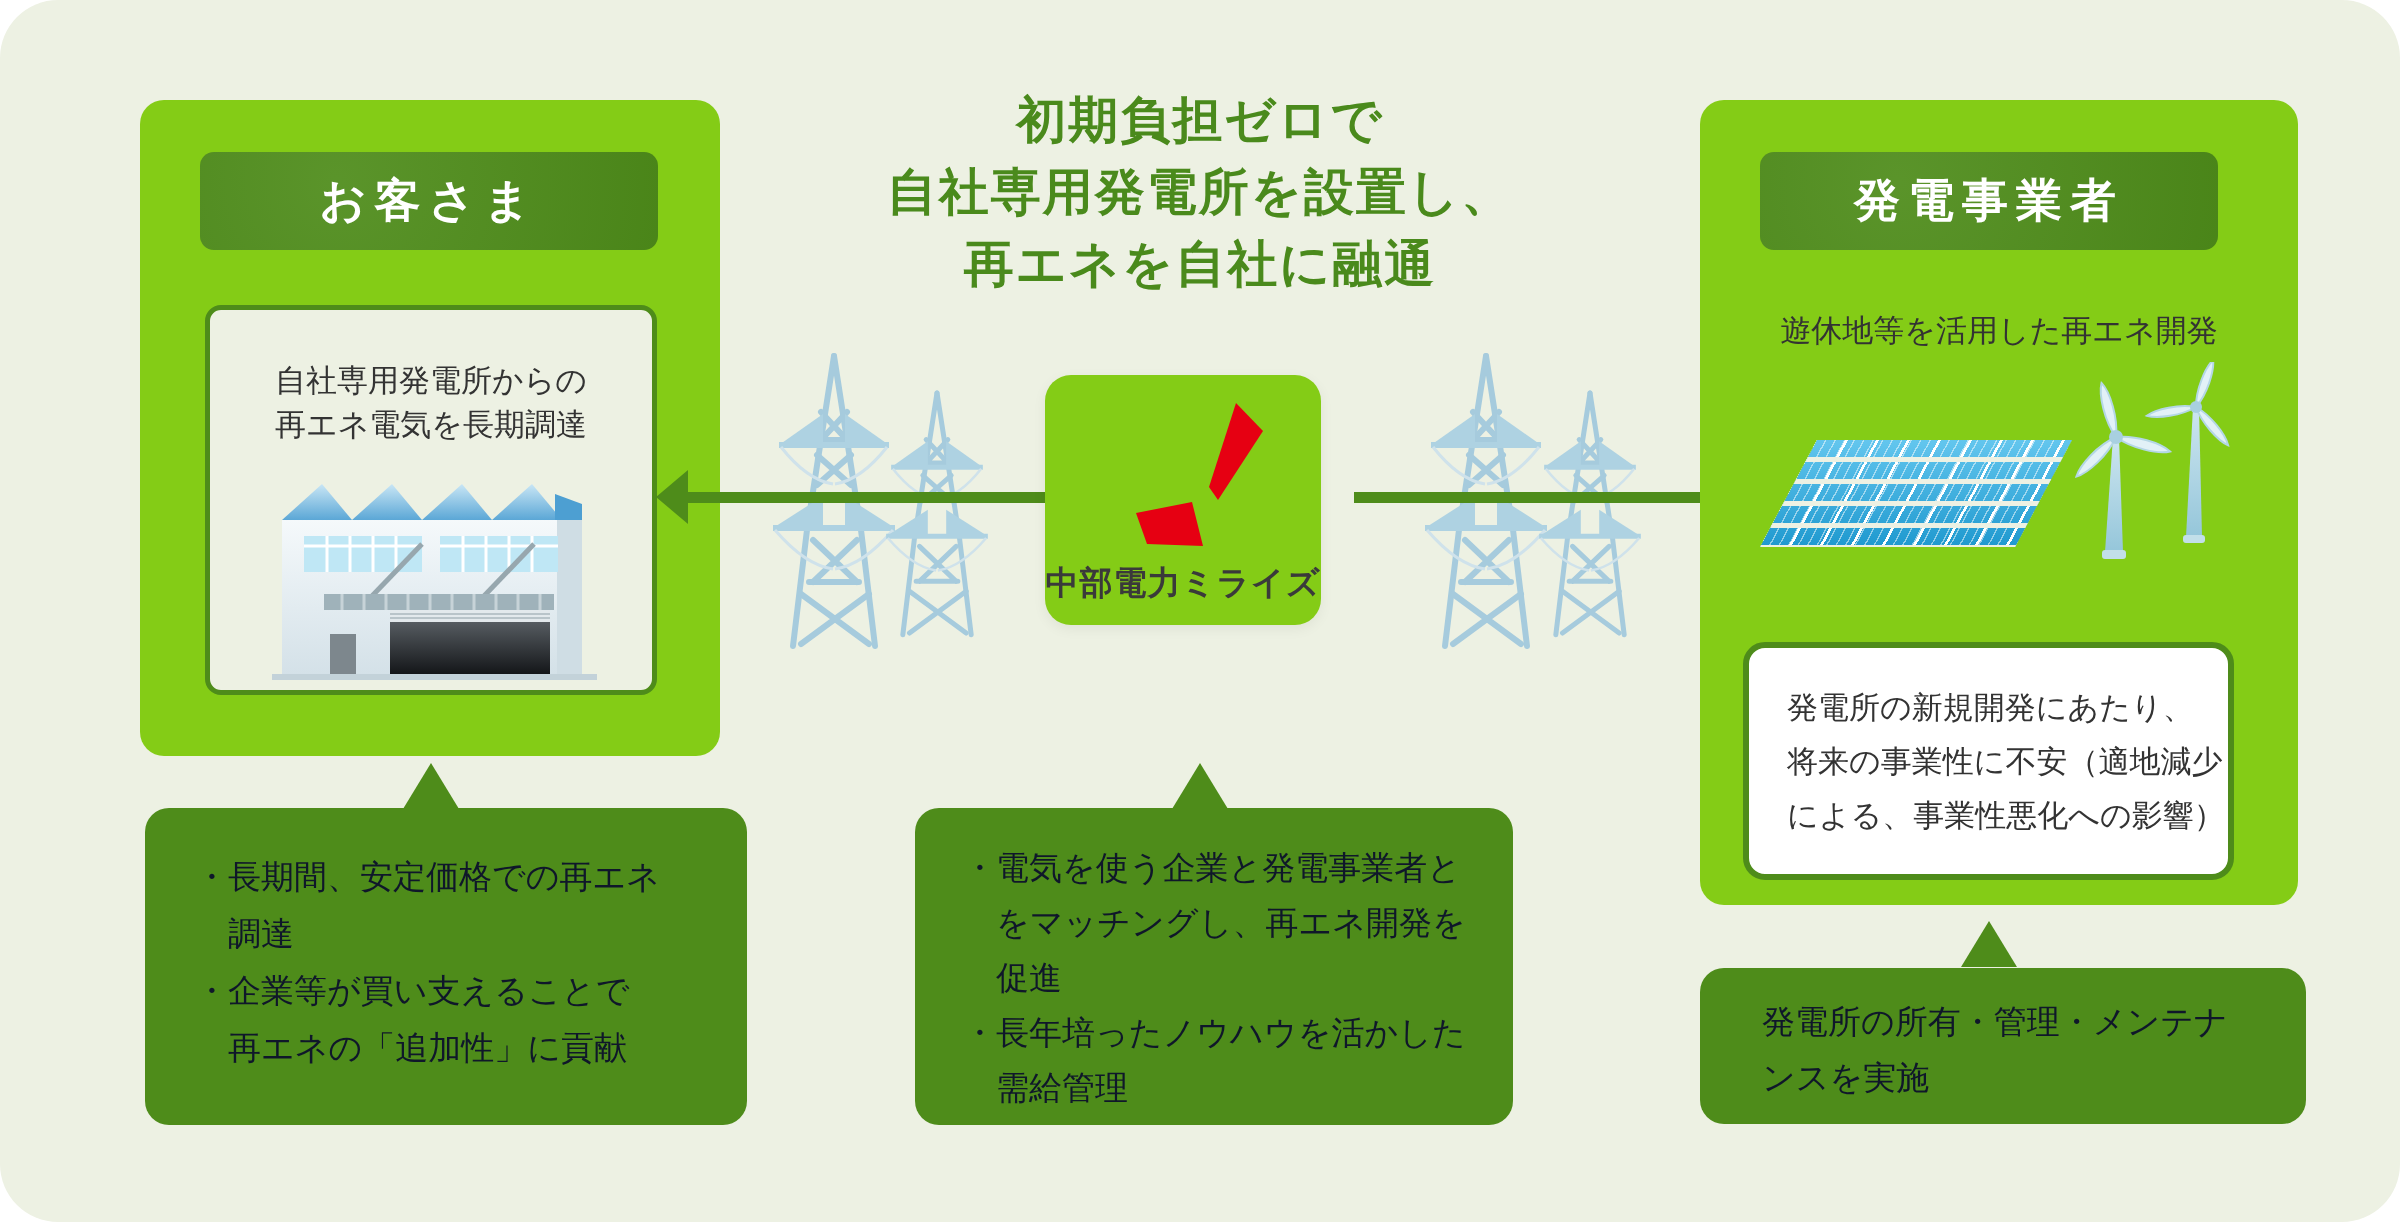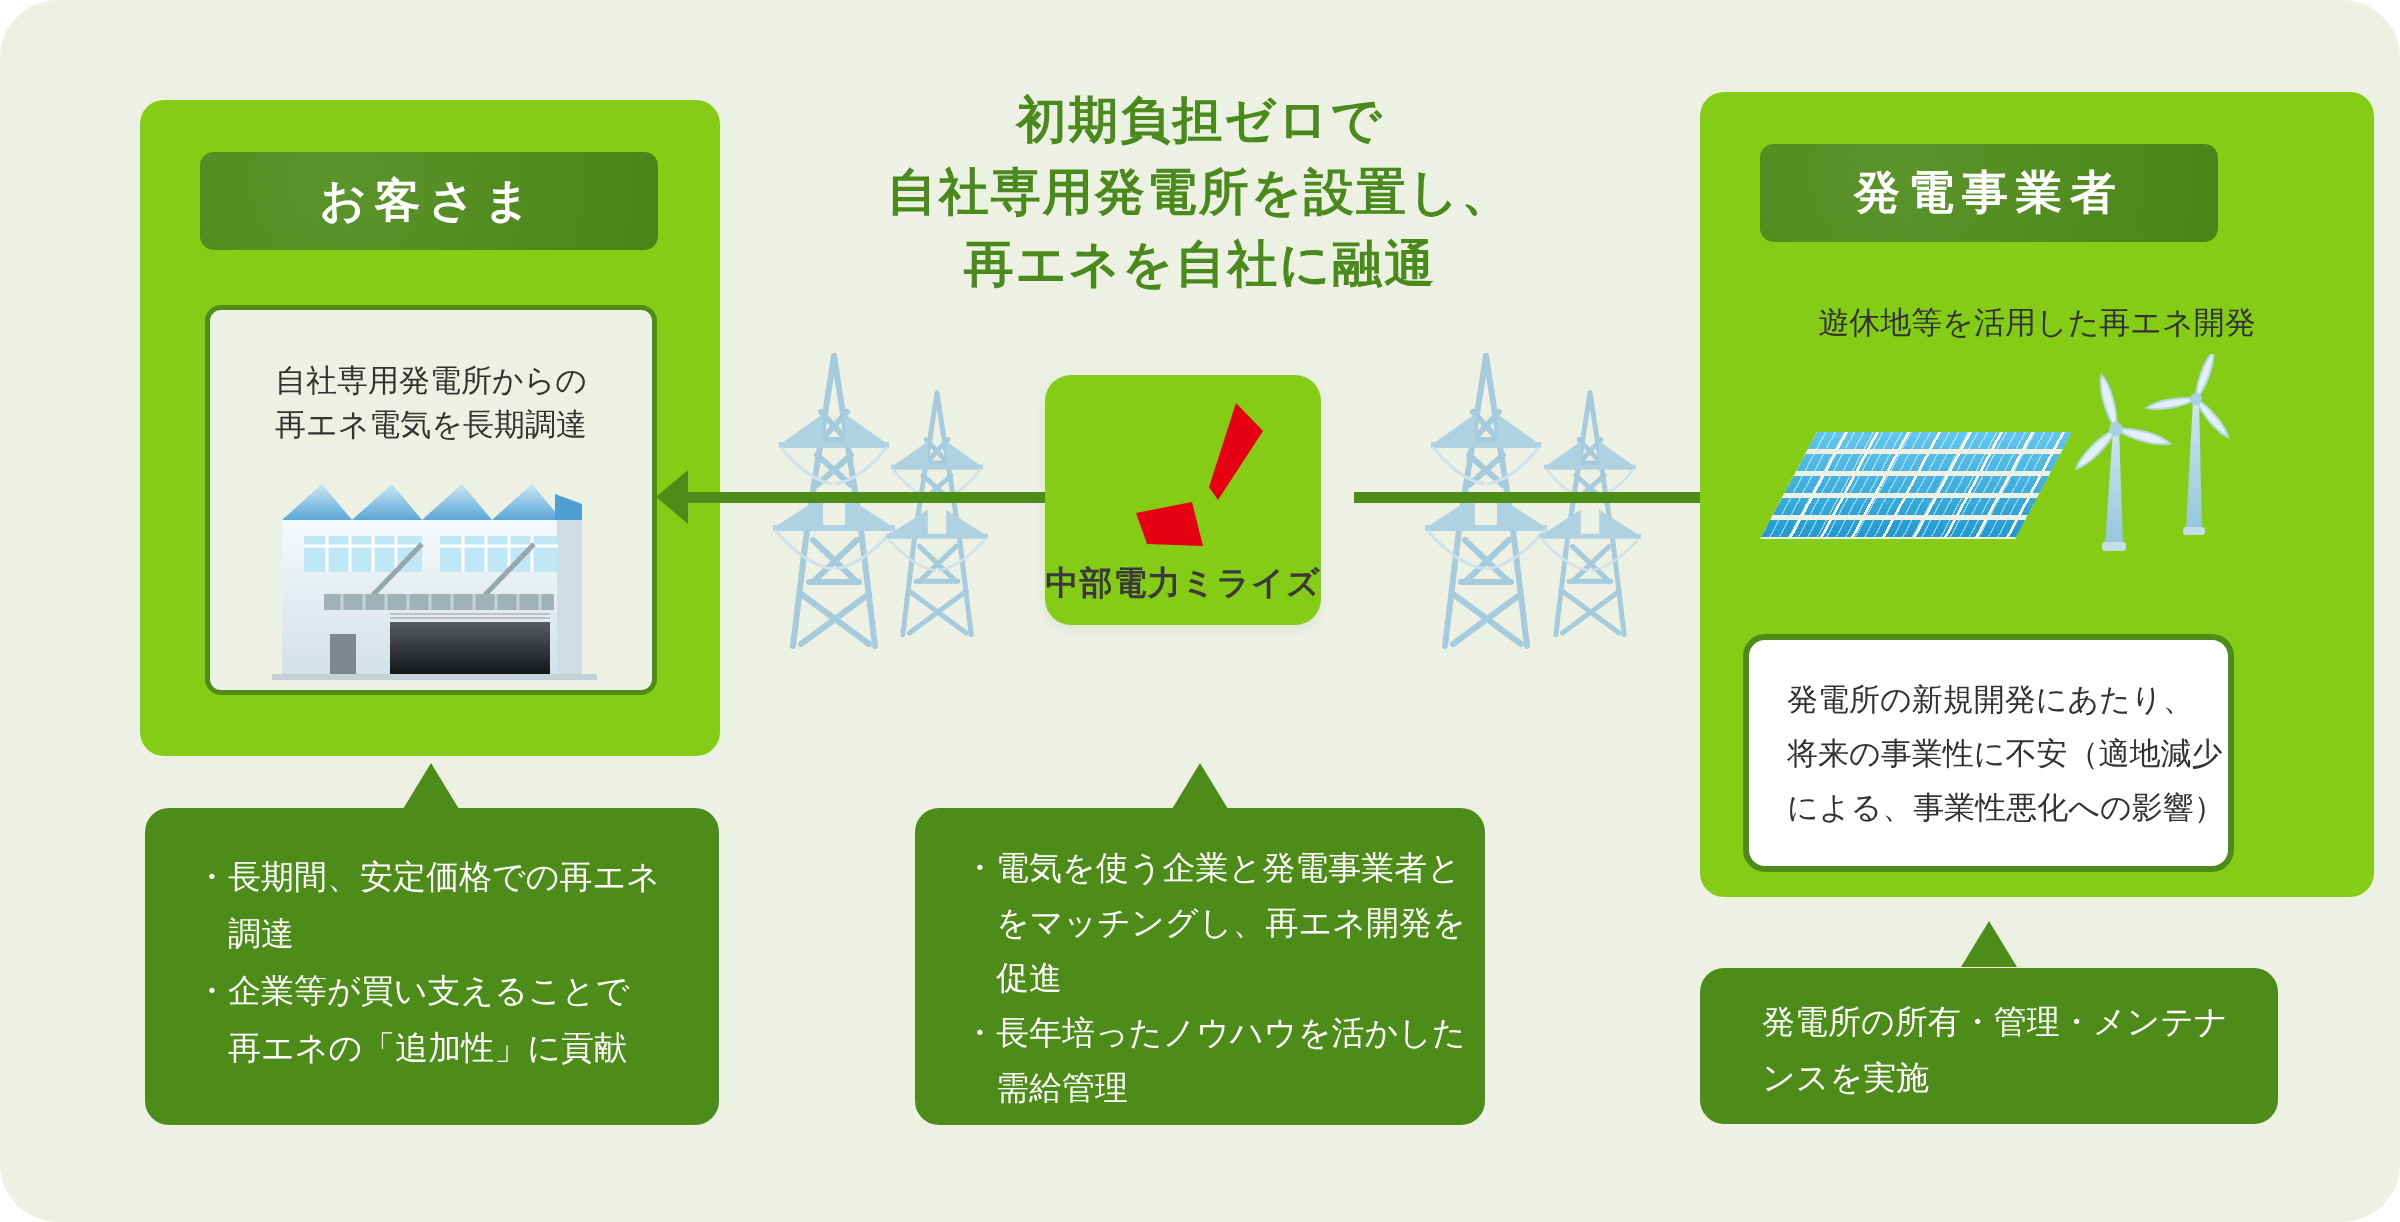--- a/index.html
+++ b/index.html
@@ -7,21 +7,21 @@
          font-family:"DejaVu Sans","Liberation Sans",sans-serif;}
   .panel{position:absolute;left:0;top:0;width:2400px;height:1222px;background:#edf1e3;border-radius:58px;}
 
   
   .title{position:absolute;left:740px;top:84px;width:920px;text-align:center;
          color:#4a8a1c;font-size:50px;font-weight:bold;line-height:72px;white-space:pre-line;letter-spacing:2px;}
 
   
   .card{position:absolute;background:#84cc16;border-radius:24px;}
   .card.customer{left:140px;top:100px;width:580px;height:656px;}
-  .card.provider{left:1700px;top:92px;width:674px;height:805px;}
+  .card.provider{left:1700px;top:100px;width:578px;height:805px;padding-left:20px;}
 
   .badge{position:absolute;left:60px;top:52px;width:458px;height:98px;border-radius:14px;
          background:#4e8c1a;background-image:radial-gradient(circle at 30% 30%,rgba(255,255,255,.07),rgba(0,0,0,.05));
          color:#ffffff;font-size:46px;font-weight:bold;letter-spacing:8px;
          display:flex;align-items:center;justify-content:center;}
 
   .supply-box{position:absolute;left:65px;top:205px;width:452px;height:390px;background:#edf1e3;
               border:5px solid #4e8c1a;border-radius:16px;box-sizing:border-box;}
   .supply-box .txt{position:absolute;left:0;top:48px;width:100%;text-align:center;
                    color:#333333;font-size:31px;line-height:44px;white-space:pre-line;}
@@ -59,21 +59,21 @@
   .pylon.r2{left:1535px;top:388px;width:110px;height:250px;}
 
   
   .card.miraiz{left:1045px;top:375px;width:276px;height:250px;border-radius:26px;
                box-shadow:0 4px 14px rgba(0,0,0,.06);}
   .miraiz-logo{position:absolute;left:0;top:0;width:310px;height:250px;}
   .miraiz-name{position:absolute;left:0;top:186px;width:100%;text-align:center;
                color:#3a3a3a;font-size:33px;font-weight:bold;letter-spacing:1px;}
 
   
-  .callout{position:absolute;background:#4e8c1a;border-radius:24px;color:#ffffff;}
+  .callout{position:absolute;background:#4e8c1a;border-radius:24px;color:#0f172a;padding-left:28px;}
   .callout .txt{white-space:pre-line;}
   .callout.customer{left:145px;top:808px;width:574px;height:317px;}
   .callout.customer .txt{position:absolute;left:50px;top:40px;font-size:33px;line-height:57px;}
   .callout.miraiz{left:915px;top:808px;width:570px;height:317px;}
   .callout.miraiz .txt{position:absolute;left:48px;top:32px;font-size:33px;line-height:55px;}
   .callout.provider{left:1700px;top:968px;width:578px;height:156px;}
   .callout.provider .txt{position:absolute;left:62px;top:26px;font-size:33px;line-height:56px;}
 
   .pointer{position:absolute;width:0;height:0;
            border-left:28px solid transparent;border-right:28px solid transparent;

